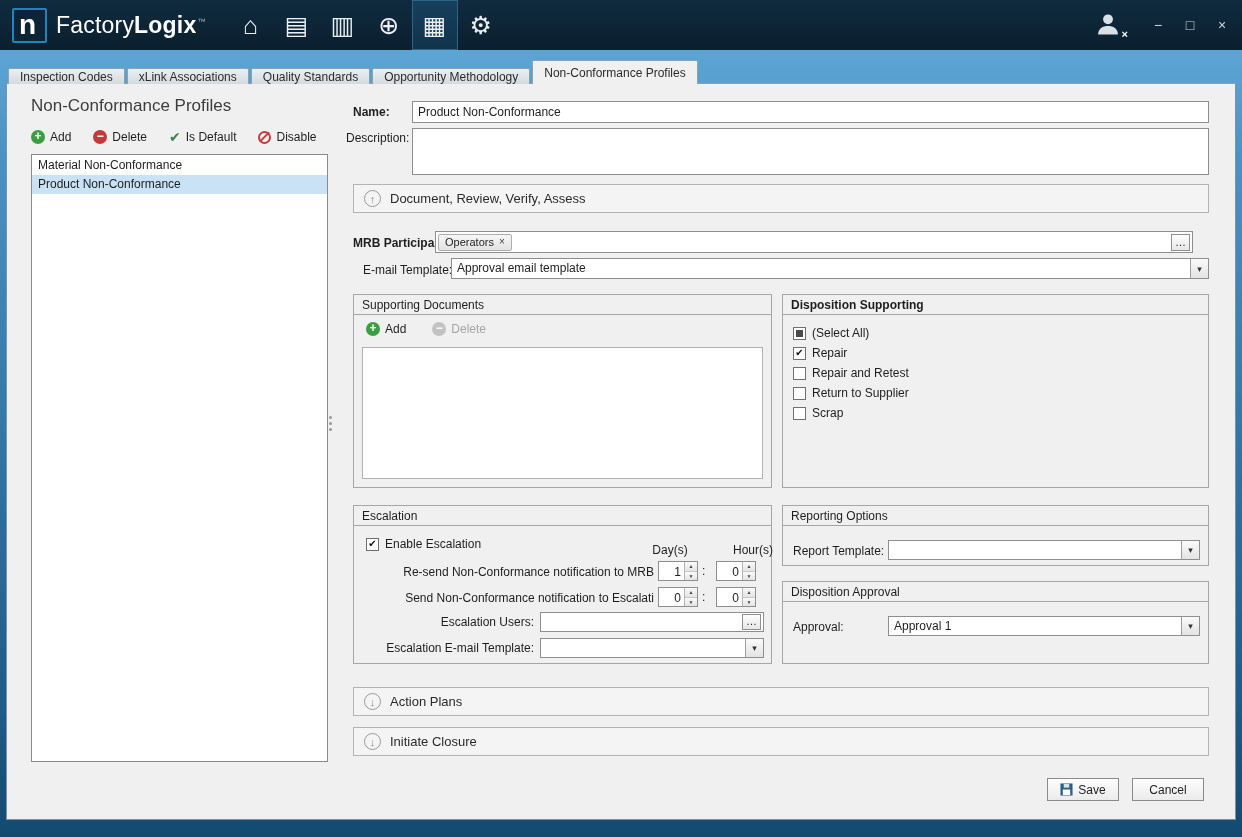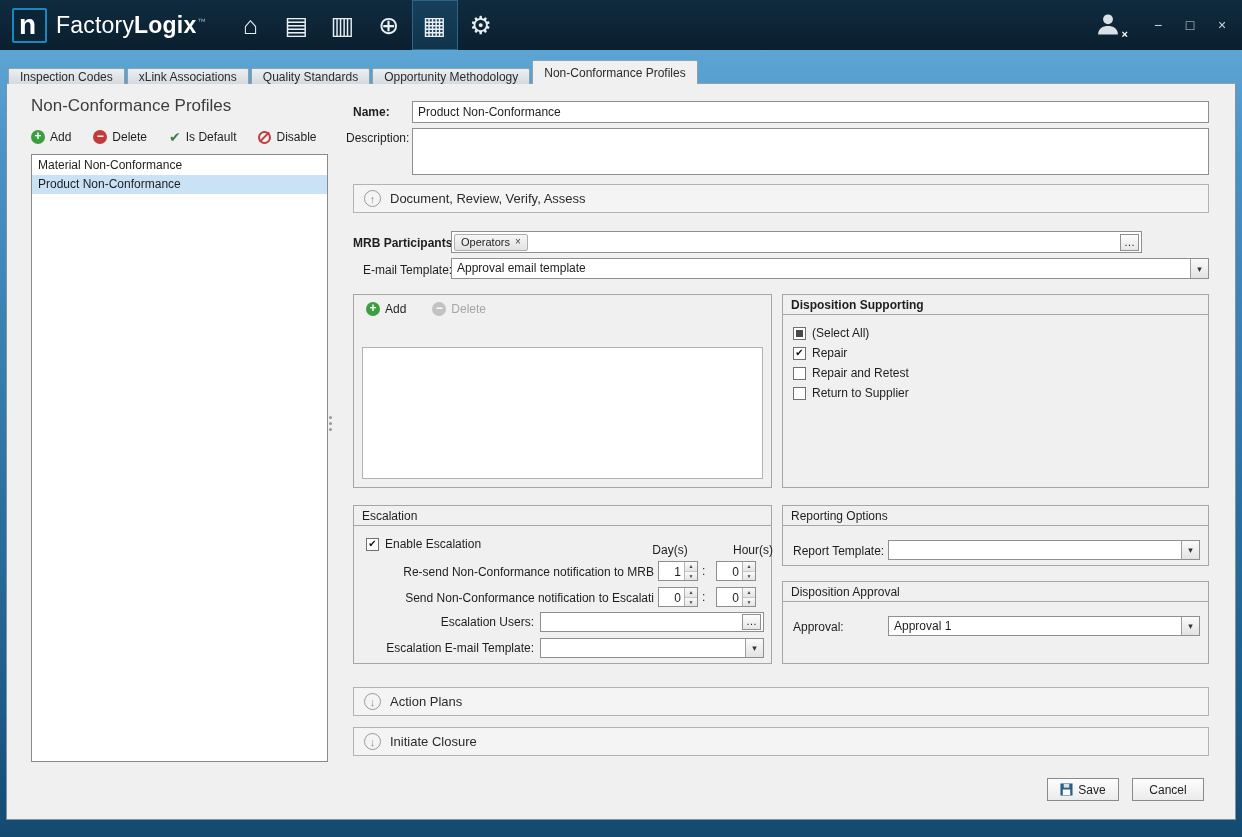--- a/index.html
+++ b/index.html
@@ -161,35 +161,38 @@
     <div class="input" style="left:405px;top:17px;width:797px;height:22px">Product Non-Conformance</div>
     <div class="lbl" style="left:339px;top:47px">Description:</div>
     <div class="input" style="left:405px;top:44px;width:797px;height:47px"></div>
 
     <div class="section" style="top:100px">
       <span class="circle-arrow">↑</span>
       <span class="section-label">Document, Review, Verify, Assess</span>
     </div>
 
     <div class="lbl b" style="left:346px;top:152px">MRB Participants:</div>
-    <div class="tokenfield" style="left:444px;top:147px;width:691px;height:22px">
+    <div class="tokenfield" style="left:428px;top:147px;width:758px;height:22px">
       <div class="chip">
         <span>Operators</span>
         <span class="chip-x">×</span>
       </div>
       <div class="ellipsis-btn">…</div>
     </div>
 
     <div class="lbl" style="left:356px;top:179px">E-mail Template:</div>
     <div class="combo" style="left:444px;top:174px;width:758px;height:21px">
       <span class="val">Approval email template</span>
       <span class="arrow">▾</span>
     </div>
 
     <div class="group" style="left:346px;top:210px;width:419px;height:194px">
+      <div class="group-header">
+        <span>Supporting Documents</span>
+      </div>
       <div style="display:flex;gap:26px;padding:7px 0 0 12px">
         <div class="tool">
           <span class="icon-circle icon-add">+</span>
           <span>Add</span>
         </div>
         <div class="tool disabled">
           <span class="icon-circle icon-del off">−</span>
           <span>Delete</span>
         </div>
       </div>
@@ -209,20 +212,24 @@
           <span class="cb checked"></span>
           <span>Repair</span>
         </div>
         <div class="cb-row">
           <span class="cb"></span>
           <span>Repair and Retest</span>
         </div>
         <div class="cb-row">
           <span class="cb"></span>
           <span>Return to Supplier</span>
+        </div>
+        <div class="cb-row">
+          <span class="cb"></span>
+          <span>Scrap</span>
         </div>
       </div>
     </div>
 
     <div class="group" style="left:346px;top:421px;width:419px;height:159px">
       <div class="group-header">
         <span>Escalation</span>
       </div>
       <div class="cb-row" style="position:absolute;left:2px;top:28px">
         <span class="cb checked"></span>

